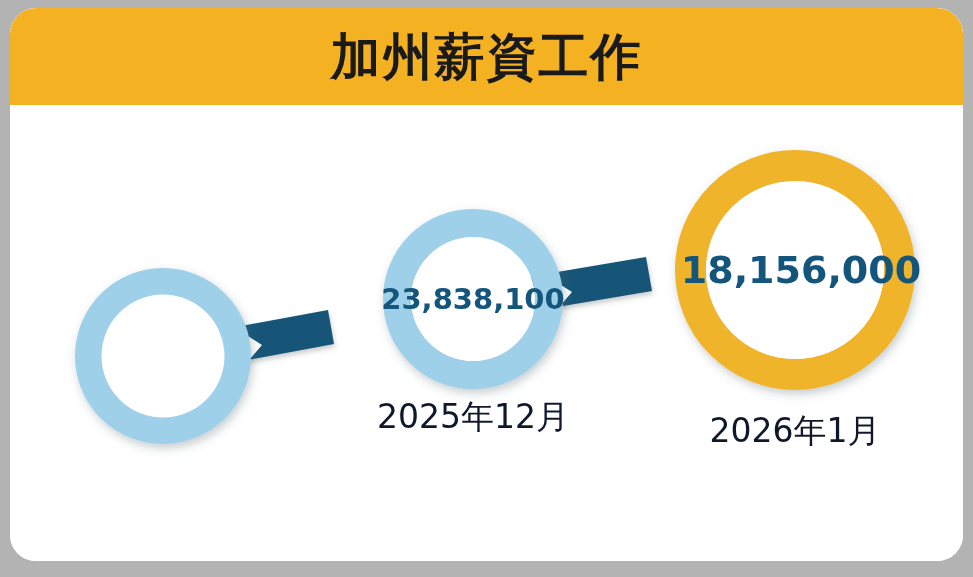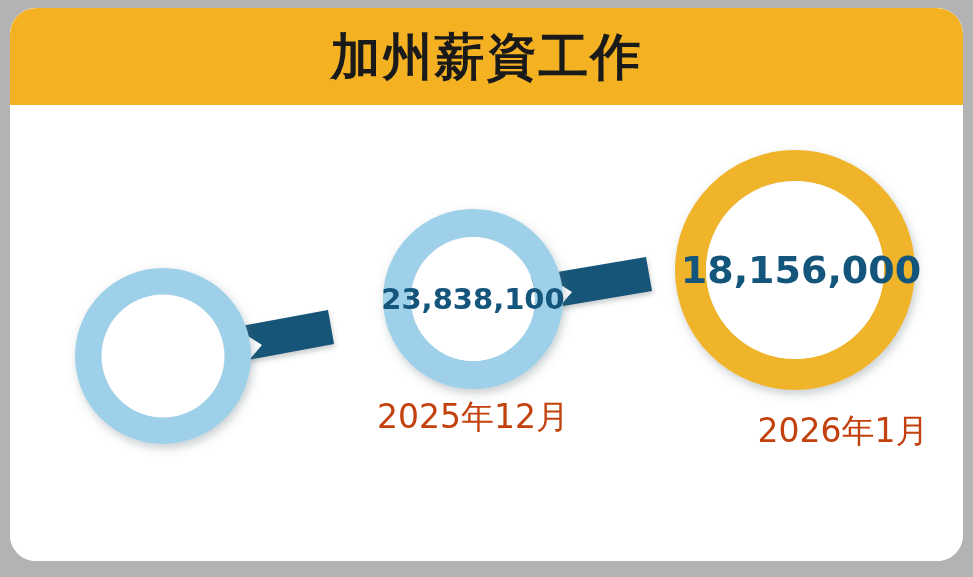--- a/index.html
+++ b/index.html
@@ -91,21 +91,21 @@
     line-height: 1;
     text-align: center;
   }
   .node-value.small { font-size: 29px; }
   .node-value.large { font-size: 38px; }
 
   
   .node-caption {
     position: absolute;
     transform: translate(-50%, 0);
-    color: #c2410c;
+    color: #0f172a;
     font-family: "DejaVu Sans", "Liberation Sans", sans-serif;
     font-size: 33px;
     font-weight: normal;
     white-space: nowrap;
     line-height: 1;
   }
 </style>
 </head>
 <body>
 
@@ -156,16 +156,16 @@
     </svg>
 
 
     <div class="node-value small" style="left:463px; top:291px;">23,838,100</div>
 
     <div class="node-value large" style="left:785px; top:262px;margin-left:6px;">18,156,000</div>
 
 
     <div class="node-caption" style="left:463px; top:392px;">2025年12月</div>
 
-    <div class="node-caption" style="left:785px; top:406px;margin-left:48px;">2026年1月</div>
+    <div class="node-caption" style="left:785px; top:406px;">2026年1月</div>
 
   </div>
 </div>
 
 </body></html>

